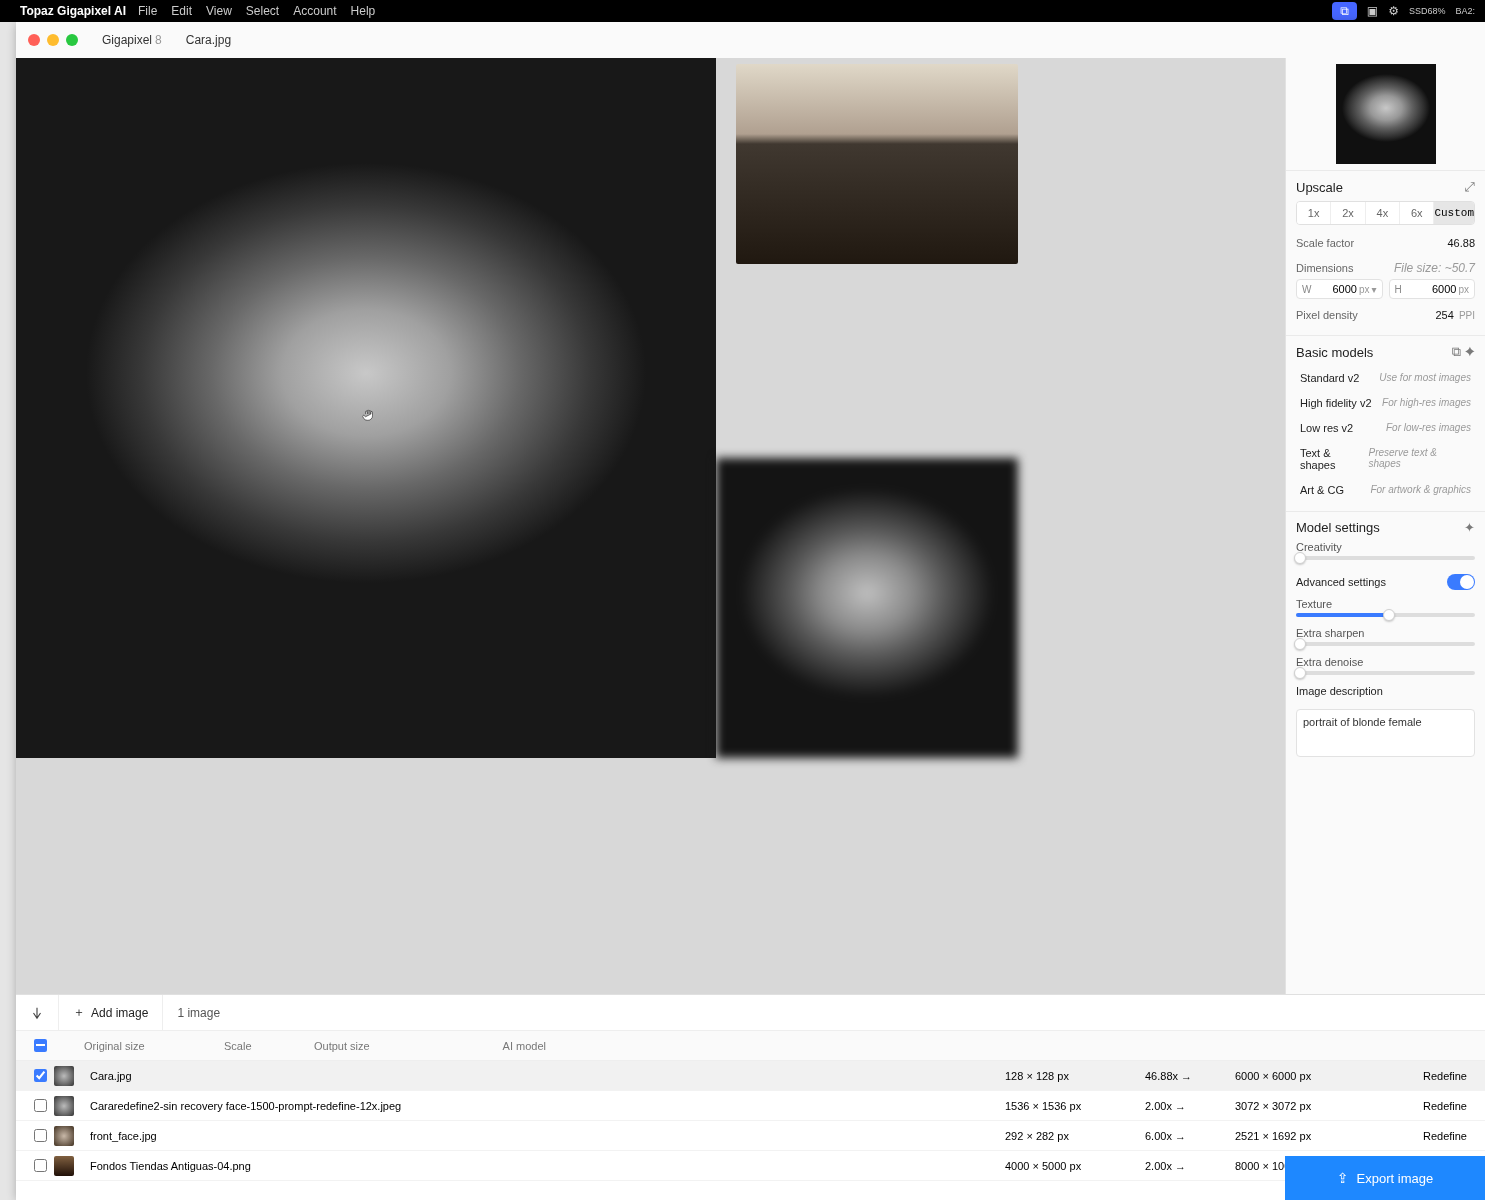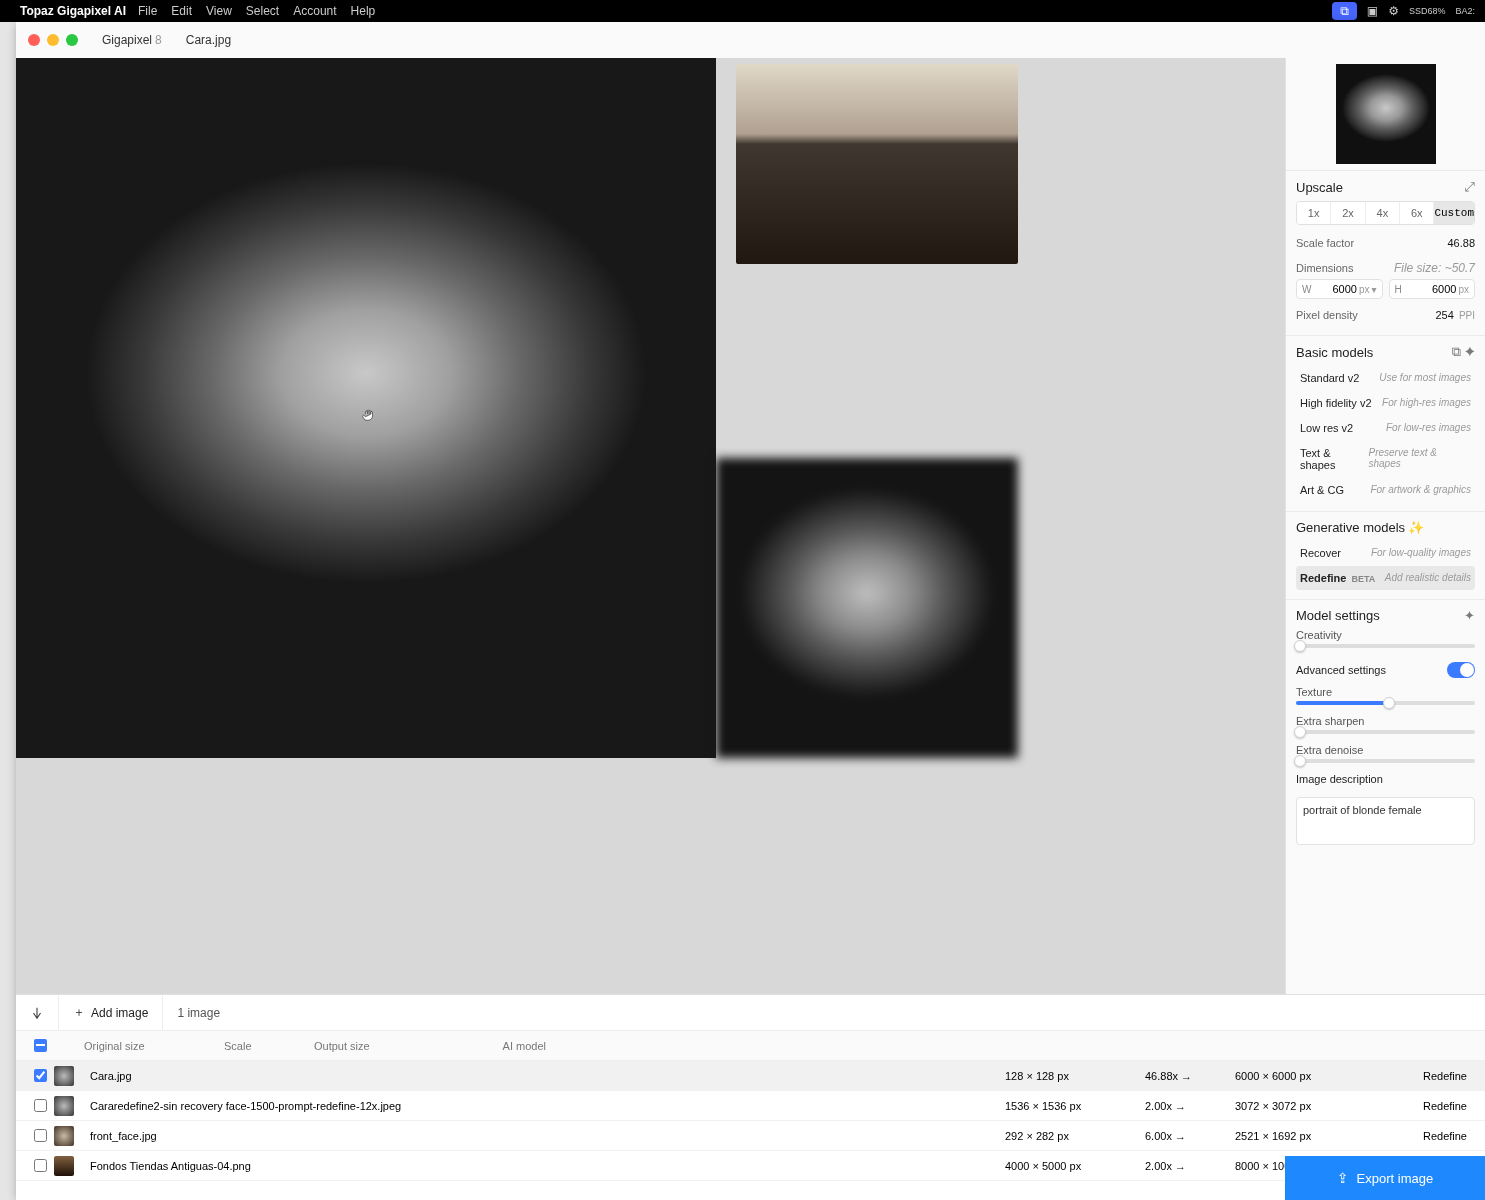--- a/index.html
+++ b/index.html
@@ -230,38 +230,20 @@
               <span class="mn">Text &amp; shapes</span>
               <span class="md">Preserve text &amp; shapes</span>
             </div>
             <div class="mrow">
               <span class="mn">Art &amp; CG</span>
               <span class="md">For artwork &amp; graphics</span>
             </div>
           </div>
       </div>
 
-      <div class="panel-sec">
-        <div class="panel-title">
-          <span>
-            <span>Generative models</span>
-            <span class="sparkle">✨</span>
-          </span>
-        </div>
-        <div class="model-list" id="gen-model-list">
-            <div class="mrow">
-              <span class="mn">Recover</span>
-              <span class="md">For low-quality images</span>
-            </div>
-            <div class="mrow active">
-              <span class="mn">Redefine <span class="beta">BETA</span></span>
-              <span class="md">Add realistic details</span>
-            </div>
-          </div>
-      </div>
 
       <div class="panel-sec">
         <div class="panel-title">
           <span>Model settings</span>
           <span class="ic">✦</span>
         </div>
         <div class="slider-row">
           <div class="sl-label">
               <span>Creativity</span>
             </div>

